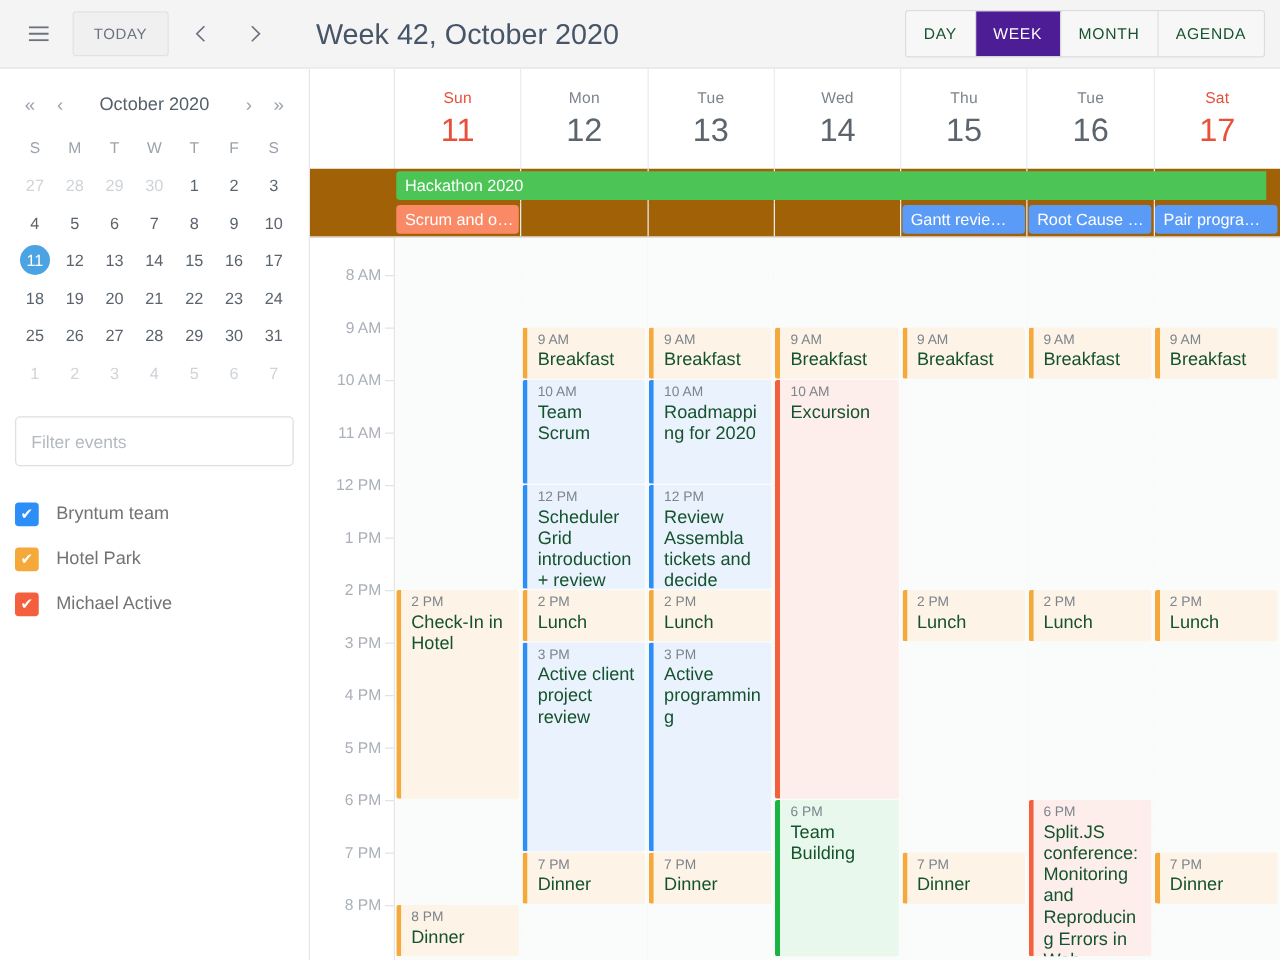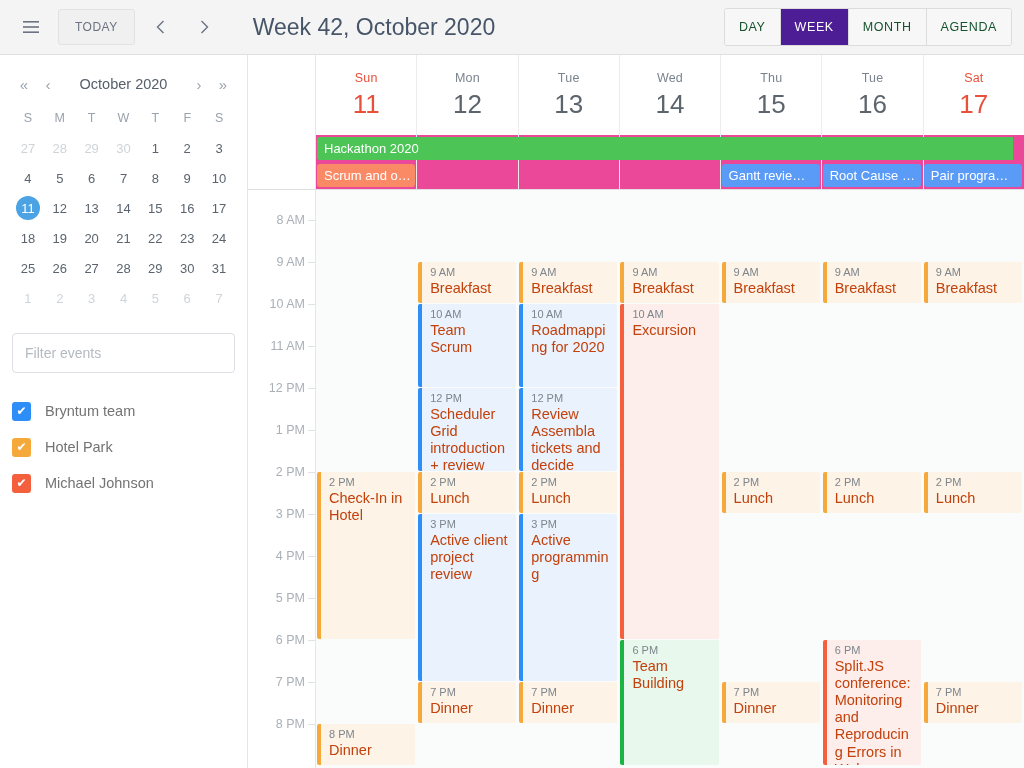--- a/index.html
+++ b/index.html
@@ -94,21 +94,21 @@
   .daycol-h {
     flex: 1; border-left: 1px solid #ececec;
     display: flex; flex-direction: column; align-items: center; justify-content: center;
   }
   .daycol-h:first-child { border-left: none; }
   .dow { font-size: 12.5px; color: #7b848e; letter-spacing: .2px; }
   .dnum { font-size: 26px; color: #5c646d; margin-top: 4px; font-weight: 400; }
   .daycol-h.weekend .dow, .daycol-h.weekend .dnum { color: #e8503a; }
 
   
-  .allday { display: flex; background: #ec4899; border-bottom: 1px solid #e0e0e0; }
+  .allday { display: flex; background: #a16207; border-bottom: 1px solid #e0e0e0; align-items: center; }
   .allday-body { flex: 1; position: relative; }
   .allday-rows { display: flex; flex-direction: column; }
   .ad-row { position: relative; height: 27px; display: flex; }
   .ad-cellgrid { position: absolute; inset: 0; display: flex; }
   .ad-cell { flex: 1; border-left: 1px solid #ececec; }
   .ad-cell:first-child { border-left: none; }
   .ad-ev {
     position: absolute; top: 2px; height: 23px; border-radius: 3px;
     color: #fff; font-size: 13px; display: flex; align-items: center;
     padding: 0 7px; white-space: nowrap; overflow: hidden; cursor: pointer;
@@ -127,21 +127,21 @@
   .hour-line { position: absolute; left: 0; right: 0; height: 1px; background: #e4e7ea; }
   .half-line { position: absolute; left: 0; right: 0; height: 1px; background: #f2f4f5; }
   .col-line { position: absolute; top: 0; bottom: 0; width: 1px; background: #ececec; }
   .col-shade { position: absolute; top: 0; bottom: 0; background: #fafbfb; }
 
   .ev {
     position: absolute; border-radius: 2px; overflow: hidden; cursor: pointer;
     padding: 4px 6px 2px 8px; line-height: 1.18;
   }
   .ev .ev-time { font-size: 11px; color: #7d858d; display: block; margin-bottom: 1px; }
-  .ev .ev-name { font-size: 14.5px; color: #c2410c; display: block; word-break: break-word; }
+  .ev .ev-name { font-size: 14.5px; color: #14532d; display: block; word-break: break-word; }
 </style>
 </head>
 <body>
 
 <div id="app">
 
   <div class="toolbar">
     <div class="tb-btn plain">
       <svg width="16" height="12" viewBox="0 0 16 12" aria-hidden="true">
         <rect x="0" y="0" width="16" height="1.6" fill="#6b7280"></rect>
@@ -242,21 +242,21 @@
           <div class="res-row">
             <div class="res-cb" style="background: rgb(46, 142, 247);">✔</div>
             <div class="res-label">Bryntum team</div>
           </div>
           <div class="res-row">
             <div class="res-cb" style="background: rgb(246, 169, 59);">✔</div>
             <div class="res-label">Hotel Park</div>
           </div>
           <div class="res-row">
             <div class="res-cb" style="background: rgb(244, 96, 62);">✔</div>
-            <div class="res-label">Michael Johnson</div>
+            <div class="res-label">Michael Active</div>
           </div>
         </div>
     </div>
 
     <div class="cal">
 
       <div class="cal-head">
         <div class="gutter"></div>
         <div class="daycols" id="day-head">
             <div class="daycol-h weekend">

